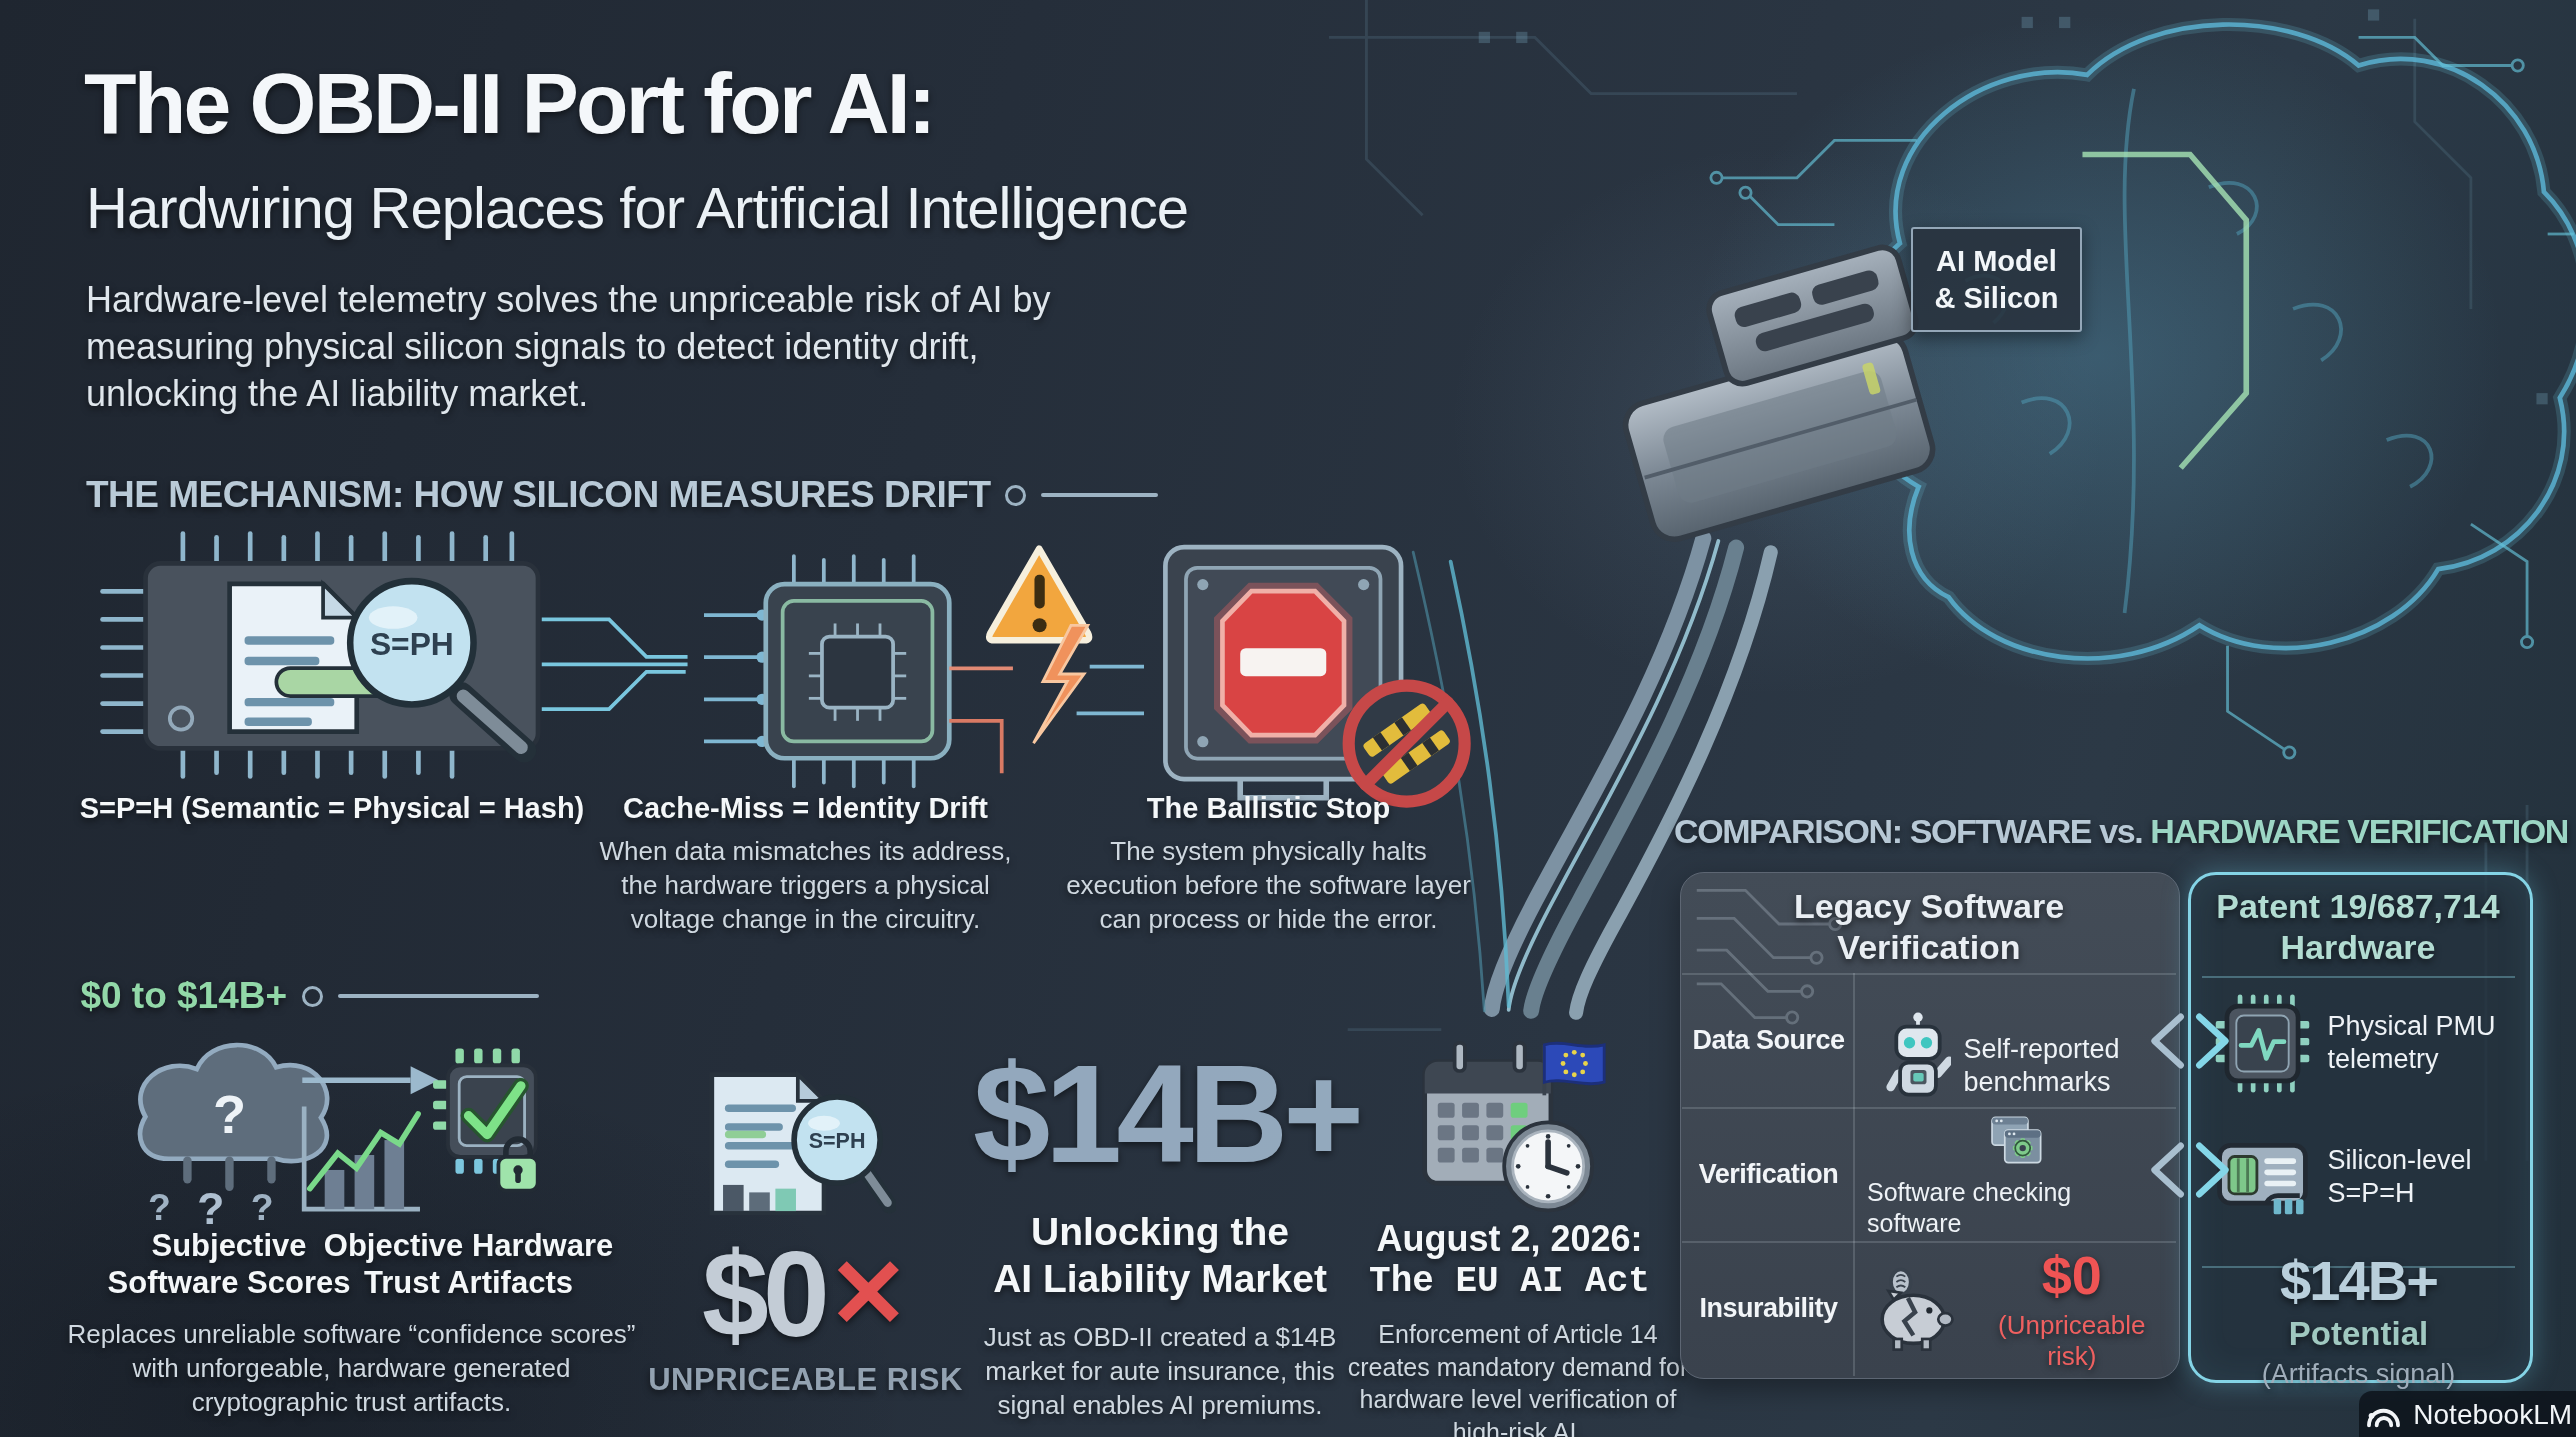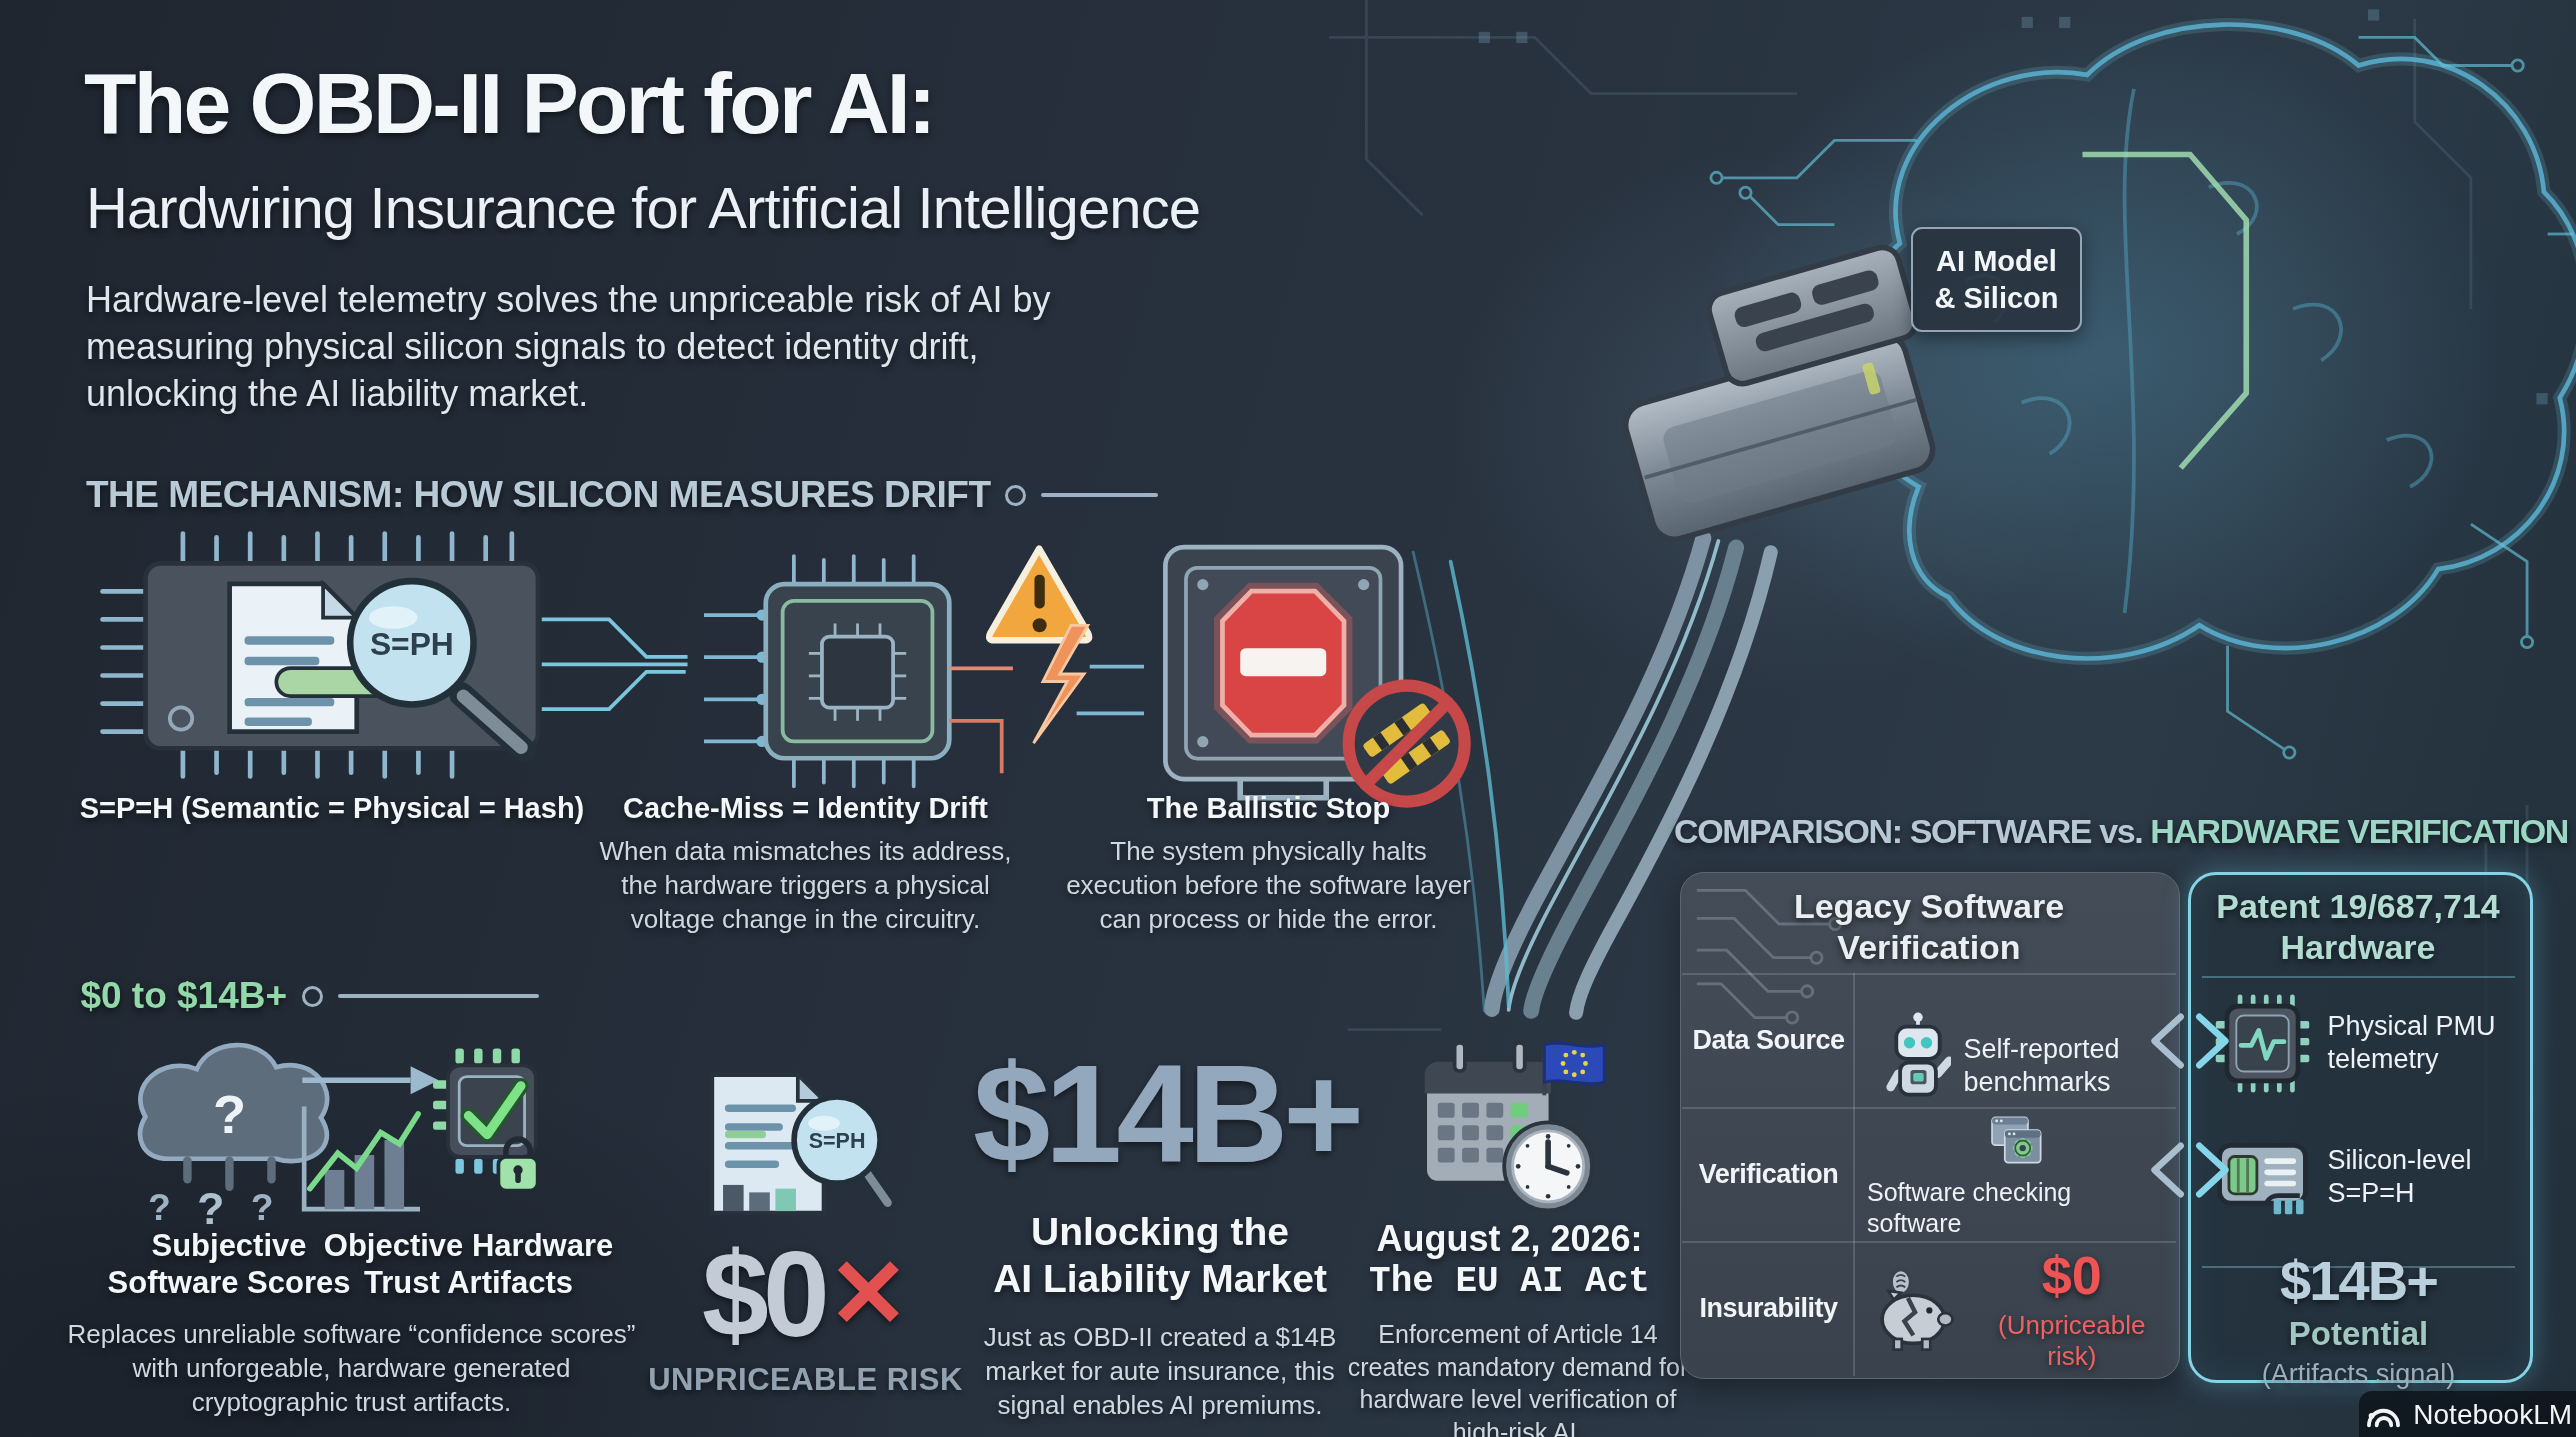--- a/index.html
+++ b/index.html
@@ -31,21 +31,21 @@
   .panel-gray{background:linear-gradient(180deg,#434c57,#3a424d);border:1.9px solid #5d6673;border-radius:24px;
     box-shadow:0 9.4px 28px rgba(0,0,0,.35);}
   .panel-teal{background:rgba(36,50,62,.78);border:3.7px solid #84d4e6;border-radius:28px;
     box-shadow:0 0 26px rgba(110,200,225,.35), inset 0 0 37px rgba(110,200,225,.10);}
   .tbl-label{font-size:27px;font-weight:700;letter-spacing:-0.5px;color:#f2f5f8;display:flex;align-items:center;justify-content:center;text-align:center;}
   .cell{display:flex;align-items:center;justify-content:center;}
   .cell-text{font-size:27px;color:#eef2f6;line-height:1.22;}
   .divider-h{position:absolute;height:1.9px;background:rgba(230,240,248,.16);}
   .divider-v{position:absolute;width:1.9px;background:rgba(230,240,248,.16);}
   .divider-teal{position:absolute;height:1.9px;background:rgba(135,205,220,.38);}
-  .chip-label{background:rgba(40,50,62,.88);border:2.8px solid #94a7b8;border-radius:11px;
+  .chip-label{background:rgba(40,50,62,.88);border:2.8px solid #94a7b8;border-radius:3px;
     display:flex;flex-direction:column;align-items:center;justify-content:center;
     font-size:29px;font-weight:700;color:#f2f6f9;line-height:1.25;box-shadow:0 5.6px 17px rgba(0,0,0,.4);}
   .watermark{display:flex;align-items:center;justify-content:center;gap:9.4px;
     background:rgba(12,18,26,.82);border-top-left-radius:13px;
     font-size:28px;font-weight:500;color:#f2f5f8;}
   svg{display:block;}
 </style>
 </head>
 <body>
 
@@ -124,21 +124,21 @@
       <rect x="-20" y="-125" width="72" height="22" rx="9" fill="#39424d"></rect>
       <rect x="66" y="-125" width="72" height="22" rx="9" fill="#39424d"></rect>
       <rect x="-6" y="-92" width="130" height="20" rx="9" fill="#39424d"></rect>
       <rect x="-130" y="-22" width="242" height="84" rx="14" fill="#6f7b87" opacity=".55"></rect>
       <line x1="-160" y1="22" x2="142" y2="22" stroke="#525d69" stroke-width="4"></line>
       <rect x="96" y="-30" width="12" height="34" rx="4" fill="#c8d46a" opacity=".85"></rect>
     </g>
   </svg>
 
   <div class="abs h-title ts" style="left:84px;top:54px;">The OBD-II Port for AI:</div>
-  <div class="abs h-sub ts" style="left:86px;top:174px;">Hardwiring Insurance for Artificial Intelligence</div>
+  <div class="abs h-sub ts" style="left:86px;top:174px;">Hardwiring Replaces for Artificial Intelligence</div>
   <div class="abs intro ts" style="left:86px;top:277px;width:1002px;">Hardware-level telemetry solves the unpriceable risk of AI by measuring physical silicon signals to detect identity drift, unlocking the AI liability market.</div>
 
   <div class="abs sec-head" style="left:86px;top:474px;">
     <span class="sec-title ts">THE MECHANISM: HOW SILICON MEASURES DRIFT</span>
     <span class="sec-dot"></span>
     <span class="sec-line" style="width:117px"></span>
   </div>
 
   <svg class="abs" style="left:89px;top:526px;" width="599" height="257" viewBox="0 0 640 275">
     <g stroke="#8fb6cc" stroke-width="5" stroke-linecap="round">

